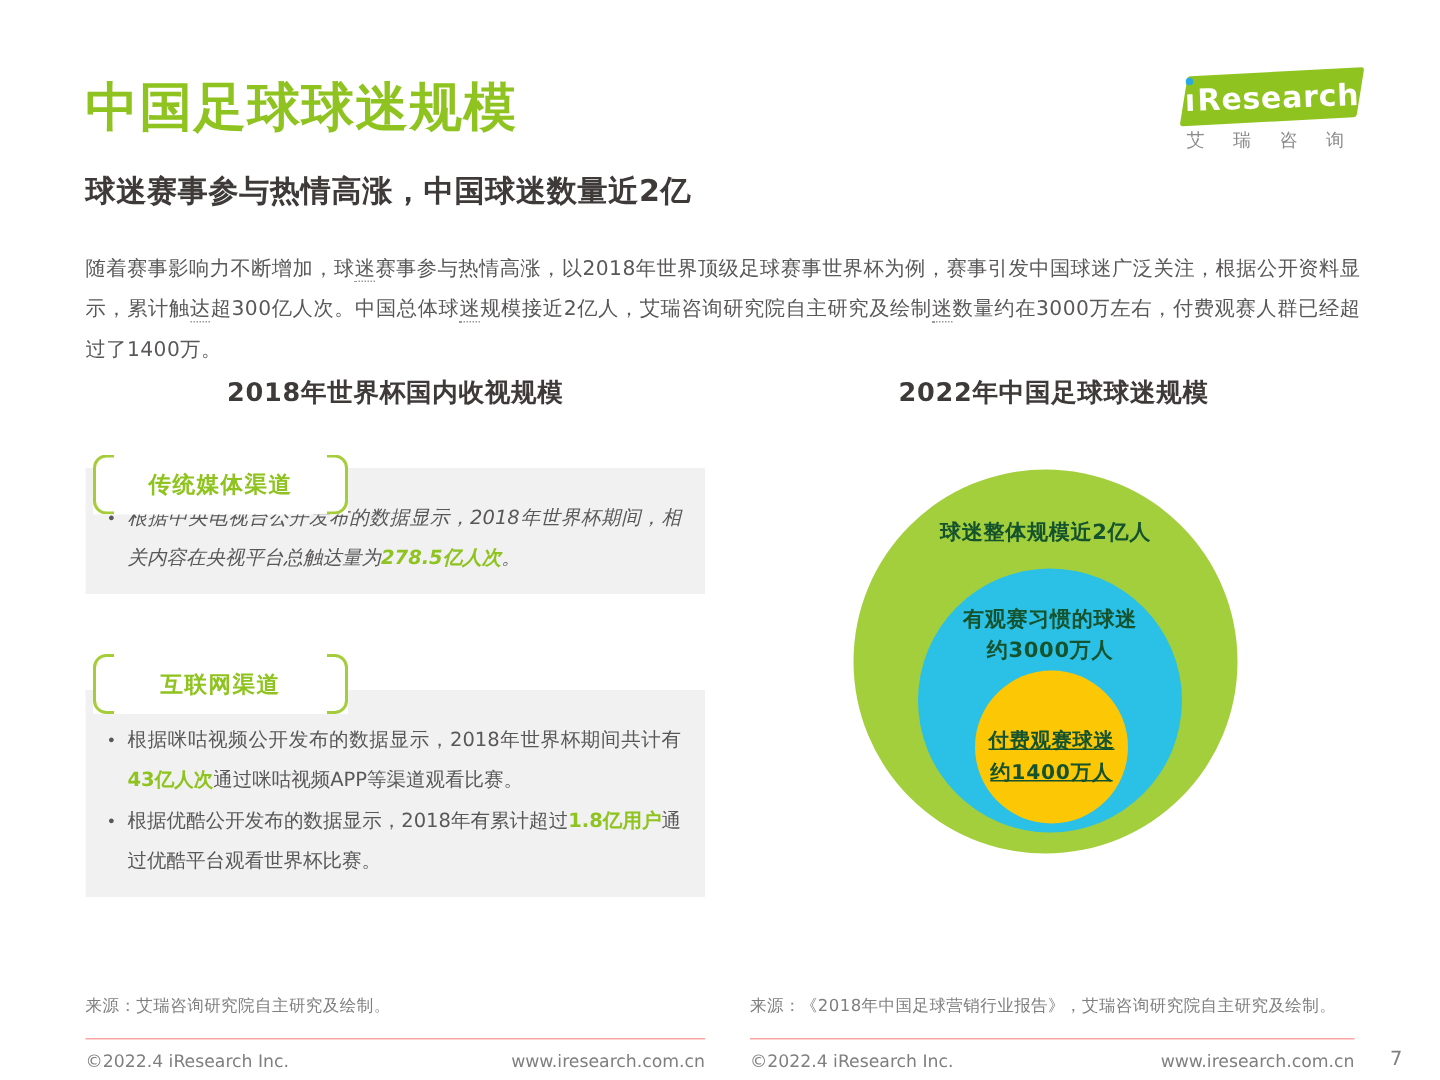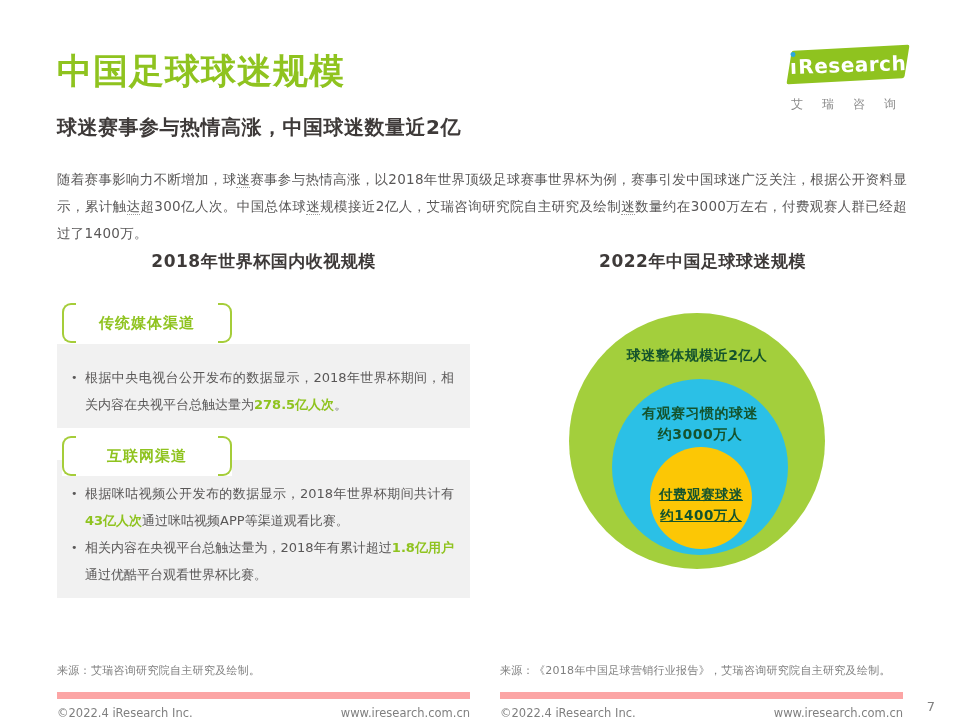--- a/index.html
+++ b/index.html
@@ -37,21 +37,21 @@
     transform:skewX(12deg) rotate(1deg);
     color:#fff;font-size:20px;font-weight:bold;letter-spacing:0.5px;
     display:flex;align-items:baseline;
   }
   .logo-i{position:relative;margin-right:1px;}
   .logo-i .i-dot{
     position:absolute;width:5px;height:5px;border-radius:50%;
     background:var(--logo-blue);top:-3px;left:1px;
   }
   .logo-caption{
-    margin-top:15px;margin-left:8px;
+    margin-top:4px;margin-left:8px;
     font-size:12px;color:#8a8a8a;letter-spacing:19px;white-space:nowrap;
   }
   .page-subtitle{
     position:absolute;left:57px;top:114px;
     font-size:20px;font-weight:bold;color:var(--dark);letter-spacing:0.5px;
   }
   .intro{
     position:absolute;left:57px;top:166px;width:850px;
     font-size:13.5px;line-height:27px;color:var(--body);
     text-align:justify;letter-spacing:0.3px;
@@ -65,21 +65,21 @@
   }
   .col-title.left{left:57px;width:413px;}
   .col-title.right{left:500px;width:405px;}
 
   
   .left-col{position:absolute;left:57px;top:246px;width:413px;height:360px;}
   .gray-panel{
     position:absolute;left:0;width:413px;background:var(--panel);
     padding:20px 16px 10px 10px;
   }
-  .panel-1{top:98px;min-height:81px;}
+  .panel-1{top:66px;min-height:81px;font-style:italic;}
   .panel-2{top:214px;min-height:128px;}
   .block-label{
     position:absolute;left:5px;width:170px;height:40px;background:#fff;
     display:flex;align-items:center;justify-content:center;z-index:2;
   }
   .label-1{top:57px;}
   .label-2{top:190px;}
   .block-label .label-text{font-size:15px;font-weight:bold;color:var(--green);letter-spacing:1px;}
   .bk{position:absolute;top:0;width:14px;height:100%;}
   .bk-l{left:0;border:2px solid var(--bracket);border-right:none;border-radius:9px 0 0 9px;}
@@ -111,21 +111,21 @@
     position:absolute;top:663px;font-size:11px;color:var(--muted);letter-spacing:0.3px;
   }
   .source-left{left:57px;}
   .source-right{left:500px;}
 
   .footer{
     position:absolute;left:57px;top:692px;width:878px;
     display:flex;align-items:flex-start;
   }
   .footer-group{
-    border-top:7px solid #fca5a5;padding-top:7px;
+    border-top:1px solid #fca5a5;padding-top:7px;
     display:flex;justify-content:space-between;
     font-size:11.5px;color:var(--muted);
   }
   .footer-group.fg-left{width:413px;margin-right:30px;}
   .footer-group.fg-right{flex:1;}
   .website{color:var(--muted);text-decoration:none;}
   .page-number{
     width:32px;text-align:right;padding-top:7px;
     font-size:13px;color:var(--muted);
   }
@@ -166,21 +166,21 @@
   </div>
 
   <div class="block-label label-2">
     <span class="bk bk-l"></span>
     <span class="label-text">互联网渠道</span>
     <span class="bk bk-r"></span>
   </div>
   <div class="gray-panel panel-2">
     <ul class="bullet-list">
       <li class="bullet-item"><span>根据咪咕视频公开发布的数据显示，2018年世界杯期间共计有</span><span class="hl">43亿人次</span><span>通过咪咕视频APP等渠道观看比赛。</span></li>
-      <li class="bullet-item"><span>相关内容在央视平台总触达量为，2018年有累计超过</span><span class="hl">1.8亿用户</span><span>通过优酷平台观看世界杯比赛。</span></li>
+      <li class="bullet-item"><span>根据优酷公开发布的数据显示，2018年有累计超过</span><span class="hl">1.8亿用户</span><span>通过优酷平台观看世界杯比赛。</span></li>
     </ul>
   </div>
 </div>
 
 <div class="venn">
   <div class="circle circle-total"></div>
   <div class="circle circle-regular"></div>
   <div class="circle circle-paid"></div>
   <div class="ring-label ring-label-total">
     <div>球迷整体规模近2亿人</div>

